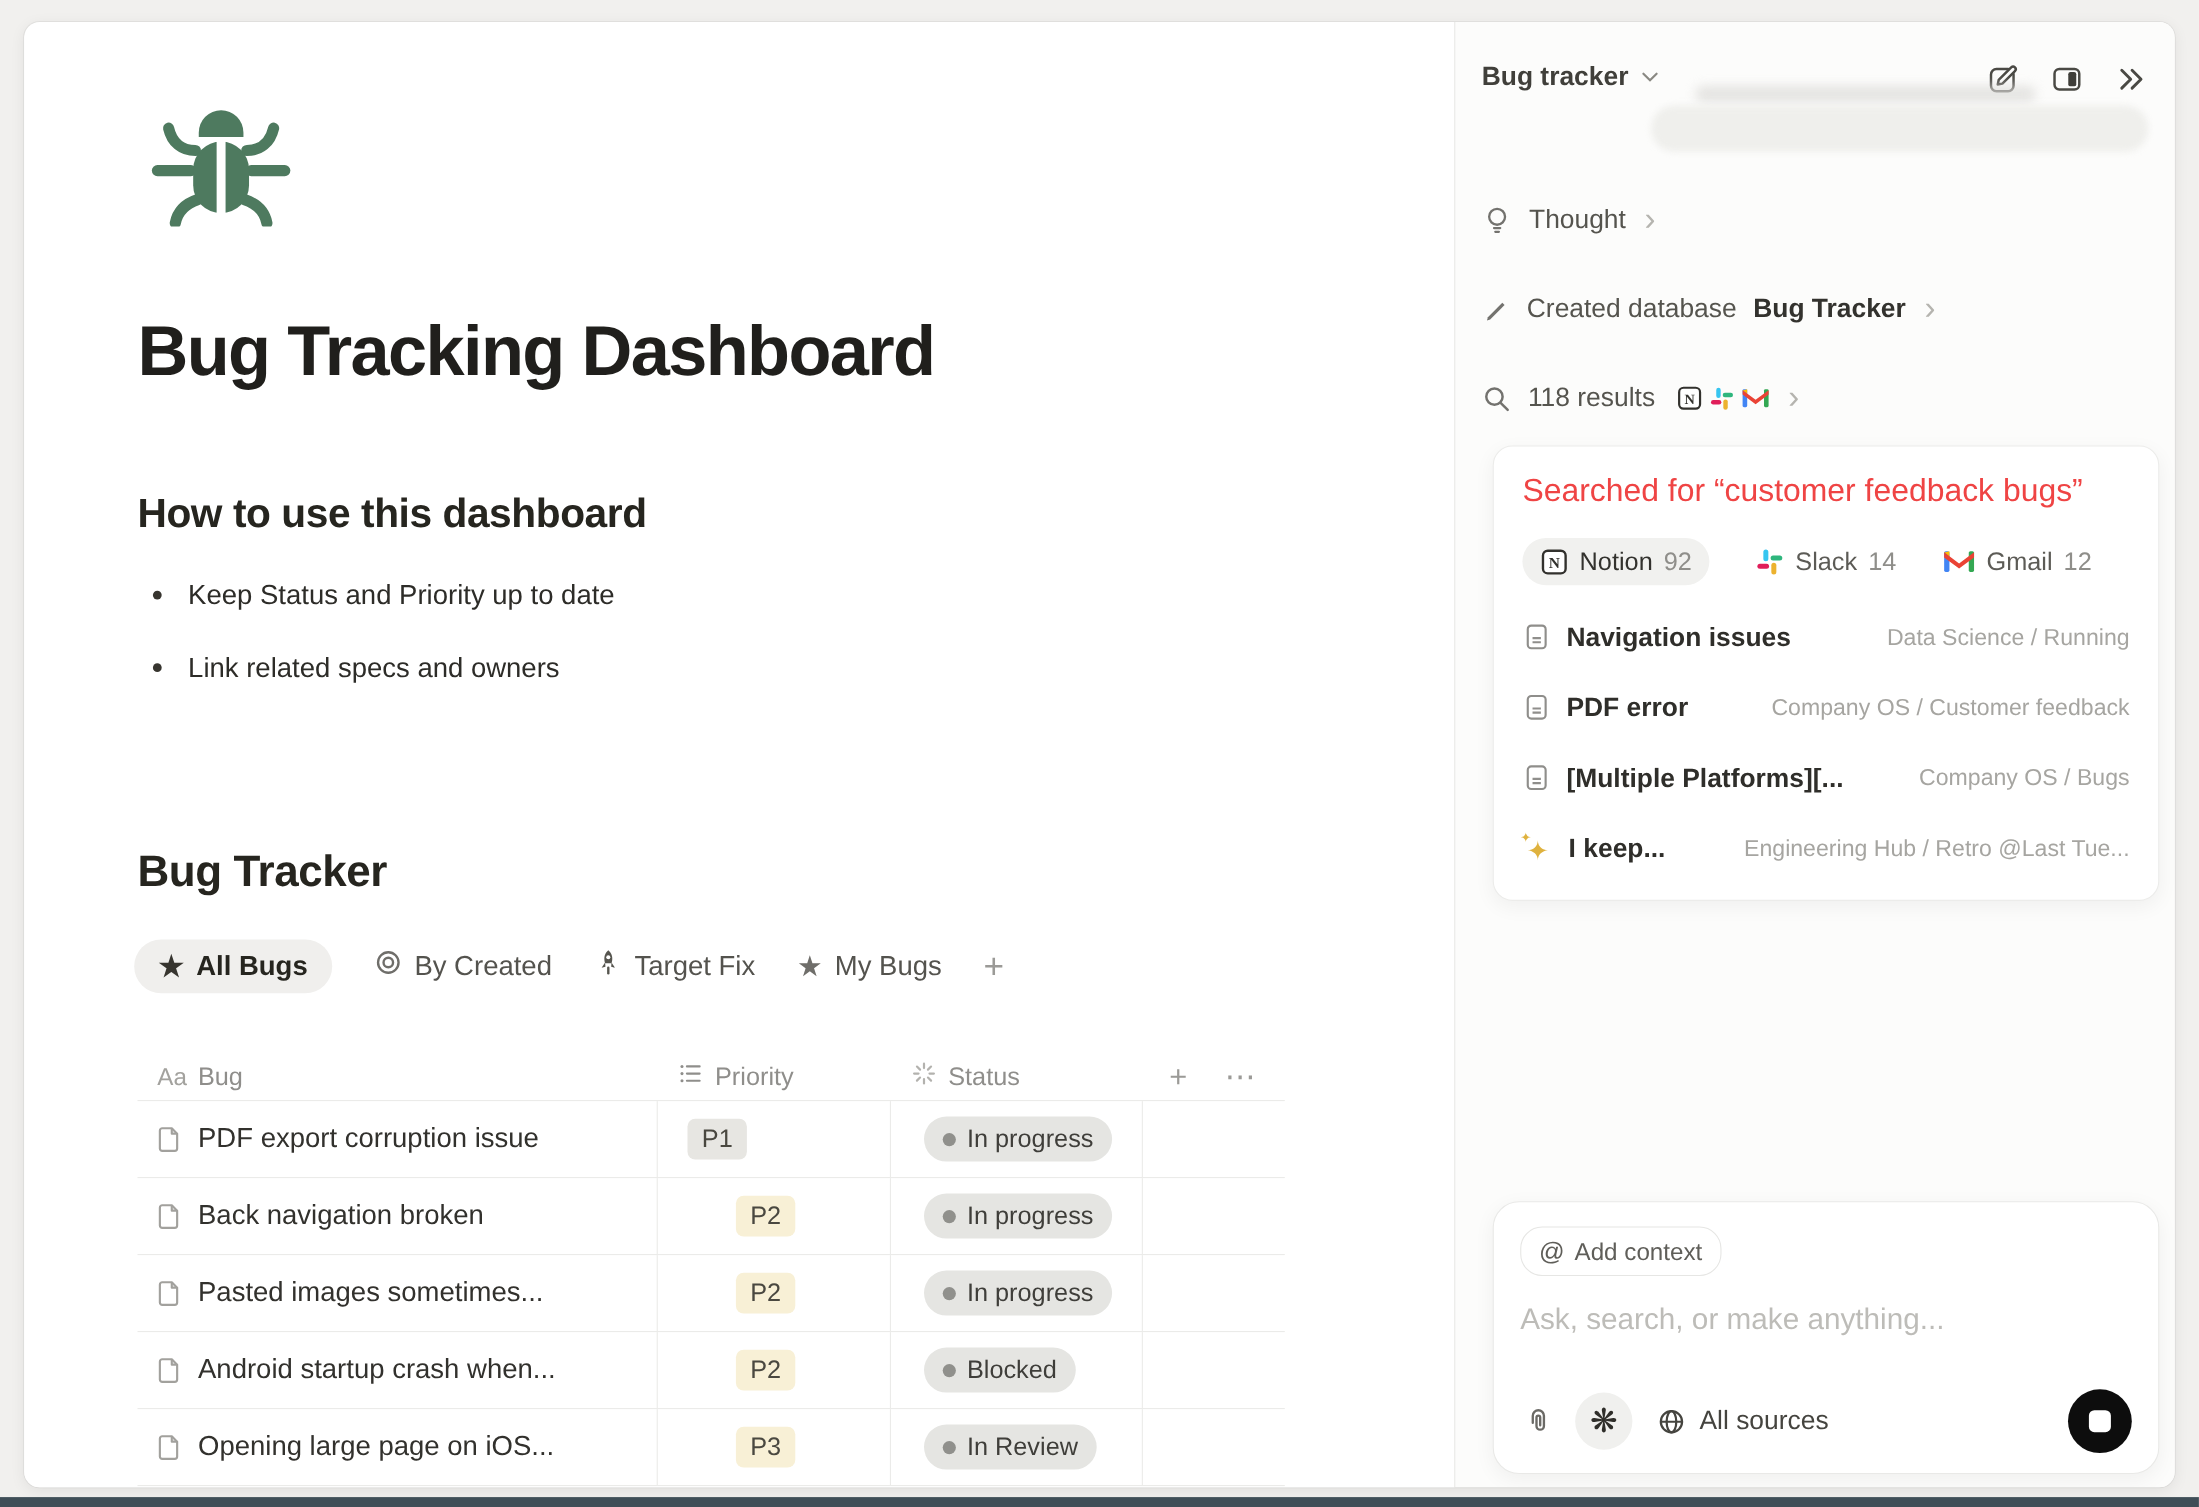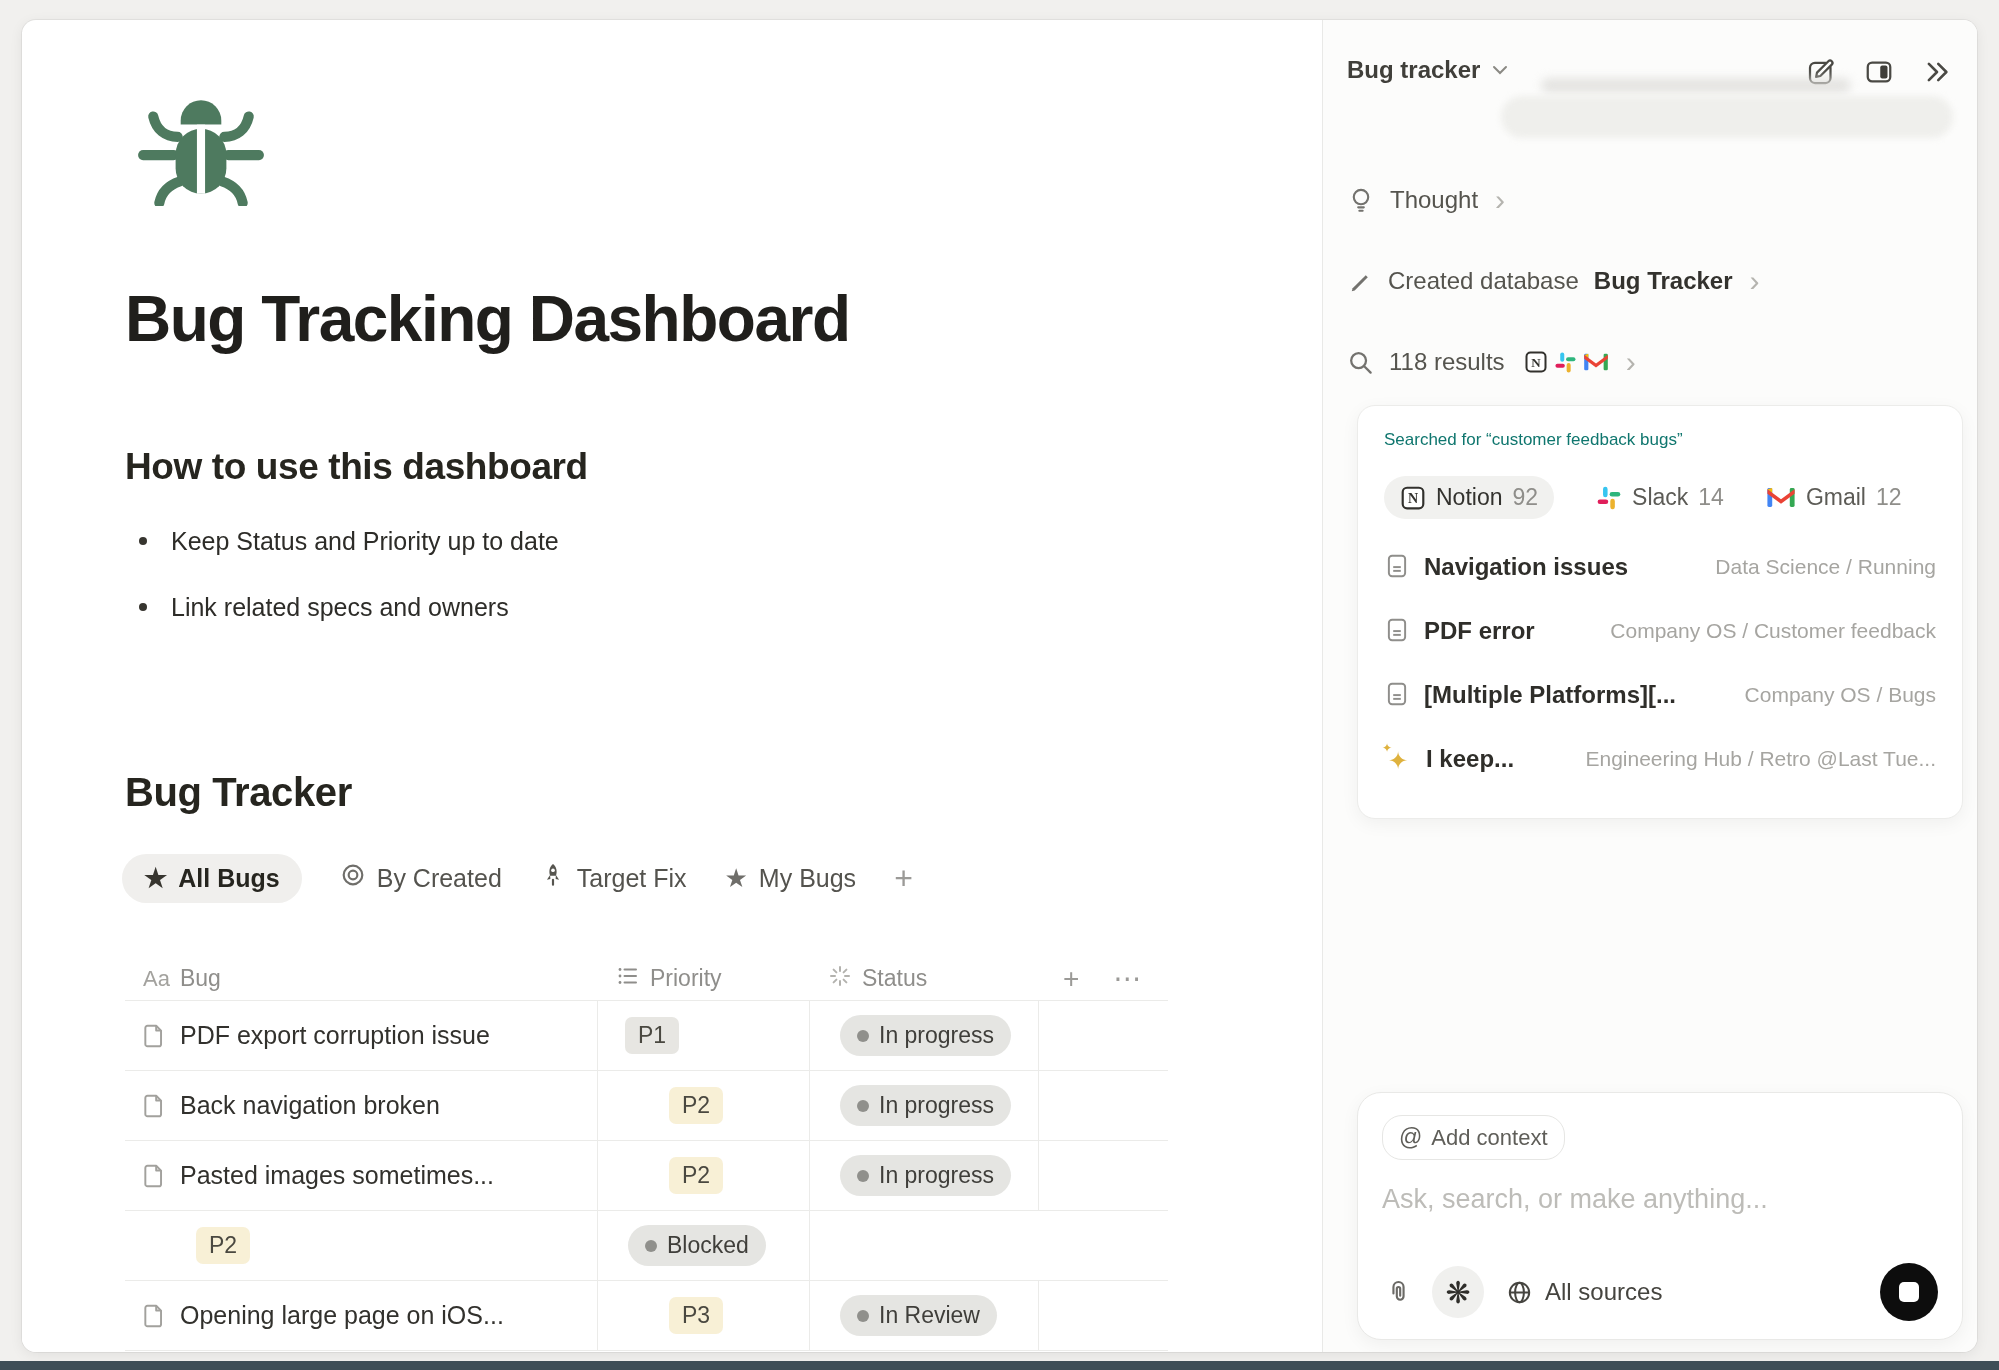--- a/index.html
+++ b/index.html
@@ -58,21 +58,21 @@
   .ghost-line { position:absolute; left:218px; top:58px; width:310px; height:15px; border-radius:8px; background:#dddcd9; filter:blur(5px); opacity:.75; }
   .ghost-bubble { position:absolute; left:178px; top:76px; width:452px; height:42px; border-radius:21px; background:#efefec; filter:blur(3px); }
 
   .step { position:absolute; left:24px; display:flex; align-items:center; gap:15px; height:44px; font-size:24px; color:#55544e; cursor:pointer; }
   .step .chev { font-size:30px; color:#b5b4af; margin-left:2px; line-height:1; }
   .step b { color:#33322e; font-weight:700; }
   .mini-logos { display:flex; align-items:center; gap:6px; margin-left:4px; }
 
   .card { position:absolute; left:34px; top:385px; width:606px; height:414px; background:#fff; border:1px solid #ececea;
           border-radius:18px; box-shadow:0 5px 18px rgba(0,0,0,.05); padding:24px 26px; }
-  .card-title { font-size:17px; color:#0f766e; }
+  .card-title { font-size:29px; color:#ef4444; }
   .src-row { display:flex; align-items:center; gap:42px; margin-top:26px; }
   .src { display:flex; align-items:center; gap:10px; font-size:23px; color:#5c5b56; cursor:pointer; }
   .src.pill { background:#f1f1ef; border-radius:22px; padding:8px 16px; color:#33322e; font-weight:500; }
   .src .cnt { color:#8f8e8a; }
   .results { margin-top:16px; }
   .rrow { height:64px; display:flex; align-items:center; justify-content:space-between; cursor:pointer; }
   .rleft { display:flex; align-items:flex-start; gap:14px; }
   .rtitle { font-size:24px; font-weight:600; color:#2f2e2a; }
   .rmeta { font-size:21px; color:#a6a5a1; }
   .sparkle-wrap { position:relative; width:28px; height:28px; }
@@ -260,20 +260,27 @@
         <div class="cell c3">
           <span class="spill">
               <span class="sdot"></span>
               <span>In progress</span>
             </span>
         </div>
         <div class="cell"></div>
       </div>
 
       <div class="tgrid trow">
+        <div class="cell c1">
+          <svg width="26" height="26" viewBox="0 0 24 24" fill="none" stroke="#a2a19d" stroke-width="1.8" stroke-linejoin="round">
+            <path d="M6 2.5 h8 l4.5 4.5 V19.5 a2 2 0 0 1 -2 2 H6 a2 2 0 0 1 -2 -2 V4.5 a2 2 0 0 1 2 -2 z"></path>
+              <path d="M14 2.5 V7 h4.5"></path>
+          </svg>
+          <span class="bugname">Android startup crash when...</span>
+        </div>
         <div class="cell c2">
           <span class="pbadge pb-yellow">P2</span>
         </div>
         <div class="cell c3">
           <span class="spill">
               <span class="sdot"></span>
               <span>Blocked</span>
             </span>
         </div>
         <div class="cell"></div>

